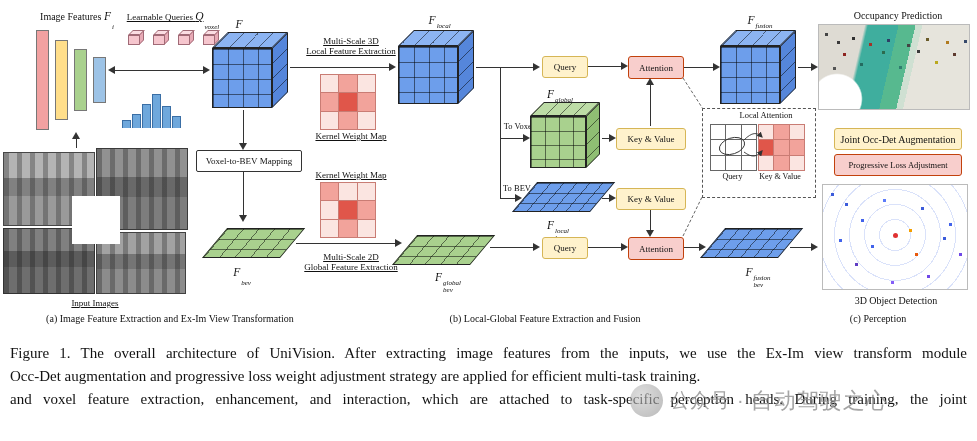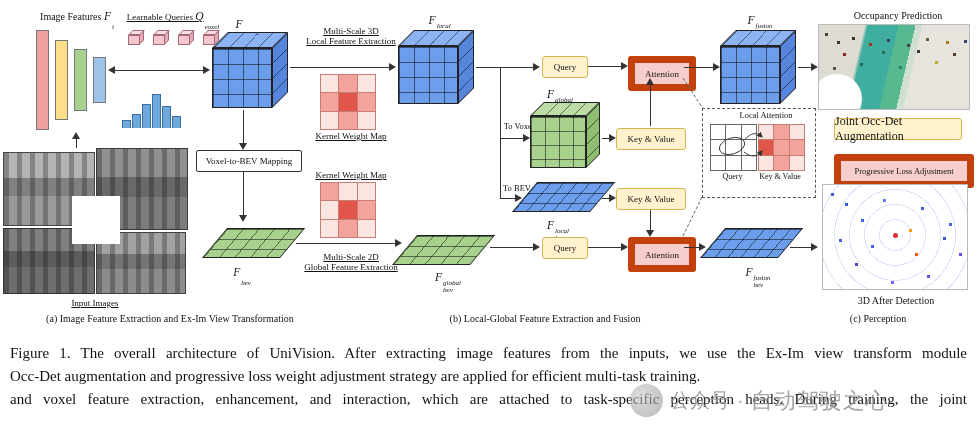--- a/index.html
+++ b/index.html
@@ -25,21 +25,21 @@
     border-right:7px solid #333;border-top:4px solid transparent;border-bottom:4px solid transparent;}
   .hd::after{content:"";position:absolute;bottom:-2px;left:-4.6px;width:0;height:0;
     border-top:7px solid #333;border-left:4px solid transparent;border-right:4px solid transparent;}
   .hu::before{content:"";position:absolute;top:-2px;left:-4.6px;width:0;height:0;
     border-bottom:7px solid #333;border-left:4px solid transparent;border-right:4px solid transparent;}
 
   
   .bx{position:absolute;display:flex;align-items:center;justify-content:center;
       font-size:9px;font-family:"Liberation Serif",serif;border-radius:3px;}
   .ybox{background:#FFF2CC;border:1px solid #D6B656;}
-  .rbox{background:#F8CECC;border:7px solid #c2410c;}
+  .rbox{background:#F8CECC;border:1px solid #c2410c;}
   .wbox{background:#fff;border:1px solid #333;border-radius:2px;}
 
   
   .cube{position:absolute;}
   .cube .facet,.cube .facef,.cube .faces{position:absolute;border:1px solid #222;box-sizing:border-box;}
   .cube .facef{left:0;top:var(--d);width:var(--w);height:var(--h);background-color:var(--face);
     background-image:repeating-linear-gradient(to right,rgba(0,0,0,.5) 0 1px,transparent 1px var(--c)),
                      repeating-linear-gradient(to bottom,rgba(0,0,0,.5) 0 1px,transparent 1px var(--c));}
   .cube .facet{left:0;top:0;width:var(--w);height:var(--d);background-color:var(--topf);
     transform:skewX(-45deg);transform-origin:0 100%;
@@ -204,21 +204,21 @@
   <span class="vl hd" style="left:243px;top:172px;height:48px;"></span>
 
   <div class="bev green" style="left:202px;top:228px;width:78px;height:30px;--cw:15.6px;--ch:10px;"></div>
   <div class="lbl" style="left:212px;top:262px;width:60px;">
     <span class="m"><i class="mb">F</i><span class="ms">
           <i class="msup"></i>
           <i class="msub">bev</i>
         </span></span>
   </div>
 
-  <div class="lbl f9" style="left:296px;top:26px;width:110px;">
+  <div class="lbl f9" style="left:296px;top:36px;width:110px;">
     <div>Multi-Scale 3D</div>
     <div>Local Feature Extraction</div>
   </div>
   <span class="hl ar" style="left:290px;top:67px;width:104px;"></span>
   <div class="grid grid-pink" style="left: 320px; top: 74px; width: 54px; height: 54px; grid-template-columns: repeat(3, 1fr);">
       <div class="cell" style="background: rgb(251, 229, 225);"></div>
       <div class="cell" style="background: rgb(242, 163, 155);"></div>
       <div class="cell" style="background: rgb(251, 229, 225);"></div>
       <div class="cell" style="background: rgb(242, 163, 155);"></div>
       <div class="cell" style="background: rgb(224, 86, 74);"></div>
@@ -386,32 +386,32 @@
     <ellipse cx="732" cy="146" rx="13" ry="8" transform="rotate(-18 732 146)" fill="none" stroke="#333" stroke-width="0.9"></ellipse>
     <path d="M744,140 C752,132 757,132 762,137" fill="none" stroke="#333" stroke-width="0.9" marker-end="url(#ah)"></path>
     <path d="M744,152 C752,158 757,157 762,151" fill="none" stroke="#333" stroke-width="0.9" marker-end="url(#ah)"></path>
   </svg>
 
   <div class="lbl f10" style="left:828px;top:10px;width:140px;">Occupancy Prediction</div>
   <div class="occ-img" style="left:818px;top:24px;width:152px;height:86px;">
     <i class="speck" style="left:6px;top:8px;"></i>
   </div>
 
-  <div class="bx ybox" style="left:834px;top:118px;width:126px;height:20px;font-size:12px;">
+  <div class="bx ybox" style="left:834px;top:128px;width:126px;height:20px;font-size:10px;">
     <span>Joint Occ-Det Augmentation</span>
   </div>
   <div class="bx rbox" style="left:834px;top:154px;width:126px;height:20px;font-size:8.5px;">
     <span>Progressive Loss Adjustment</span>
   </div>
 
   <div class="det-img" style="left:822px;top:184px;width:146px;height:106px;">
     <i class="detdots" style="left:8px;top:8px;"></i>
     <i class="detred" style="left:70px;top:48px;"></i>
   </div>
-  <div class="lbl f10" style="left:828px;top:295px;width:136px;">3D After Detection</div>
+  <div class="lbl f10" style="left:828px;top:295px;width:136px;">3D Object Detection</div>
 
   <div class="lbl f10" style="left:20px;top:313px;width:300px;">(a) Image Feature Extraction and Ex-Im View Transformation</div>
   <div class="lbl f10" style="left:395px;top:313px;width:300px;">(b) Local-Global Feature Extraction and Fusion</div>
   <div class="lbl f10" style="left:798px;top:313px;width:160px;">(c) Perception</div>
 </div>
 
 <div class="caption">
   <div class="capline">Figure 1. The overall architecture of UniVision. After extracting image features from the inputs, we use the Ex-Im view transform module</div>
   <div class="capline last">Occ-Det augmentation and progressive loss weight adjustment strategy are applied for efficient multi-task training.</div>
   <div class="capline">and voxel feature extraction, enhancement, and interaction, which are attached to task-specific perception heads. During training, the joint</div>

